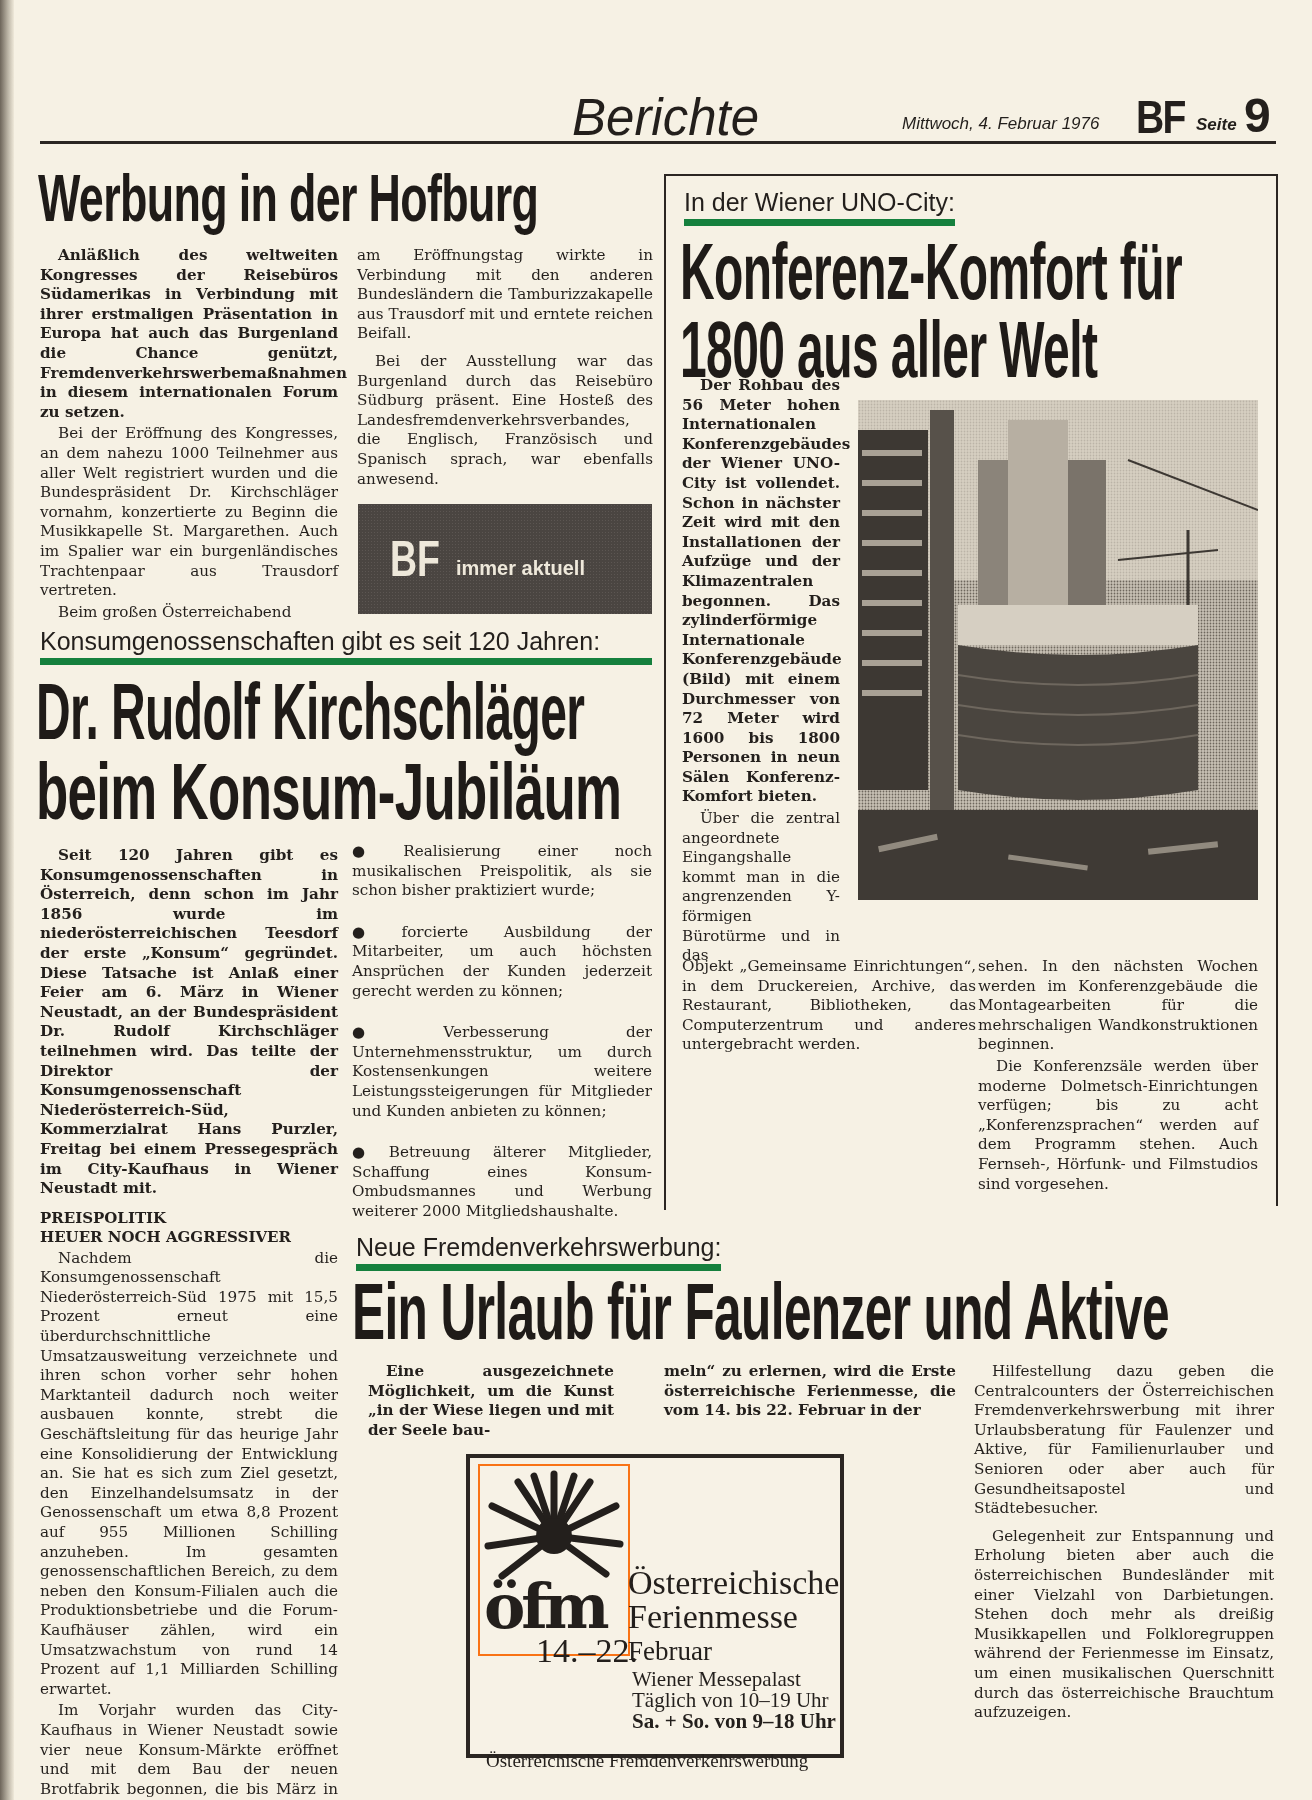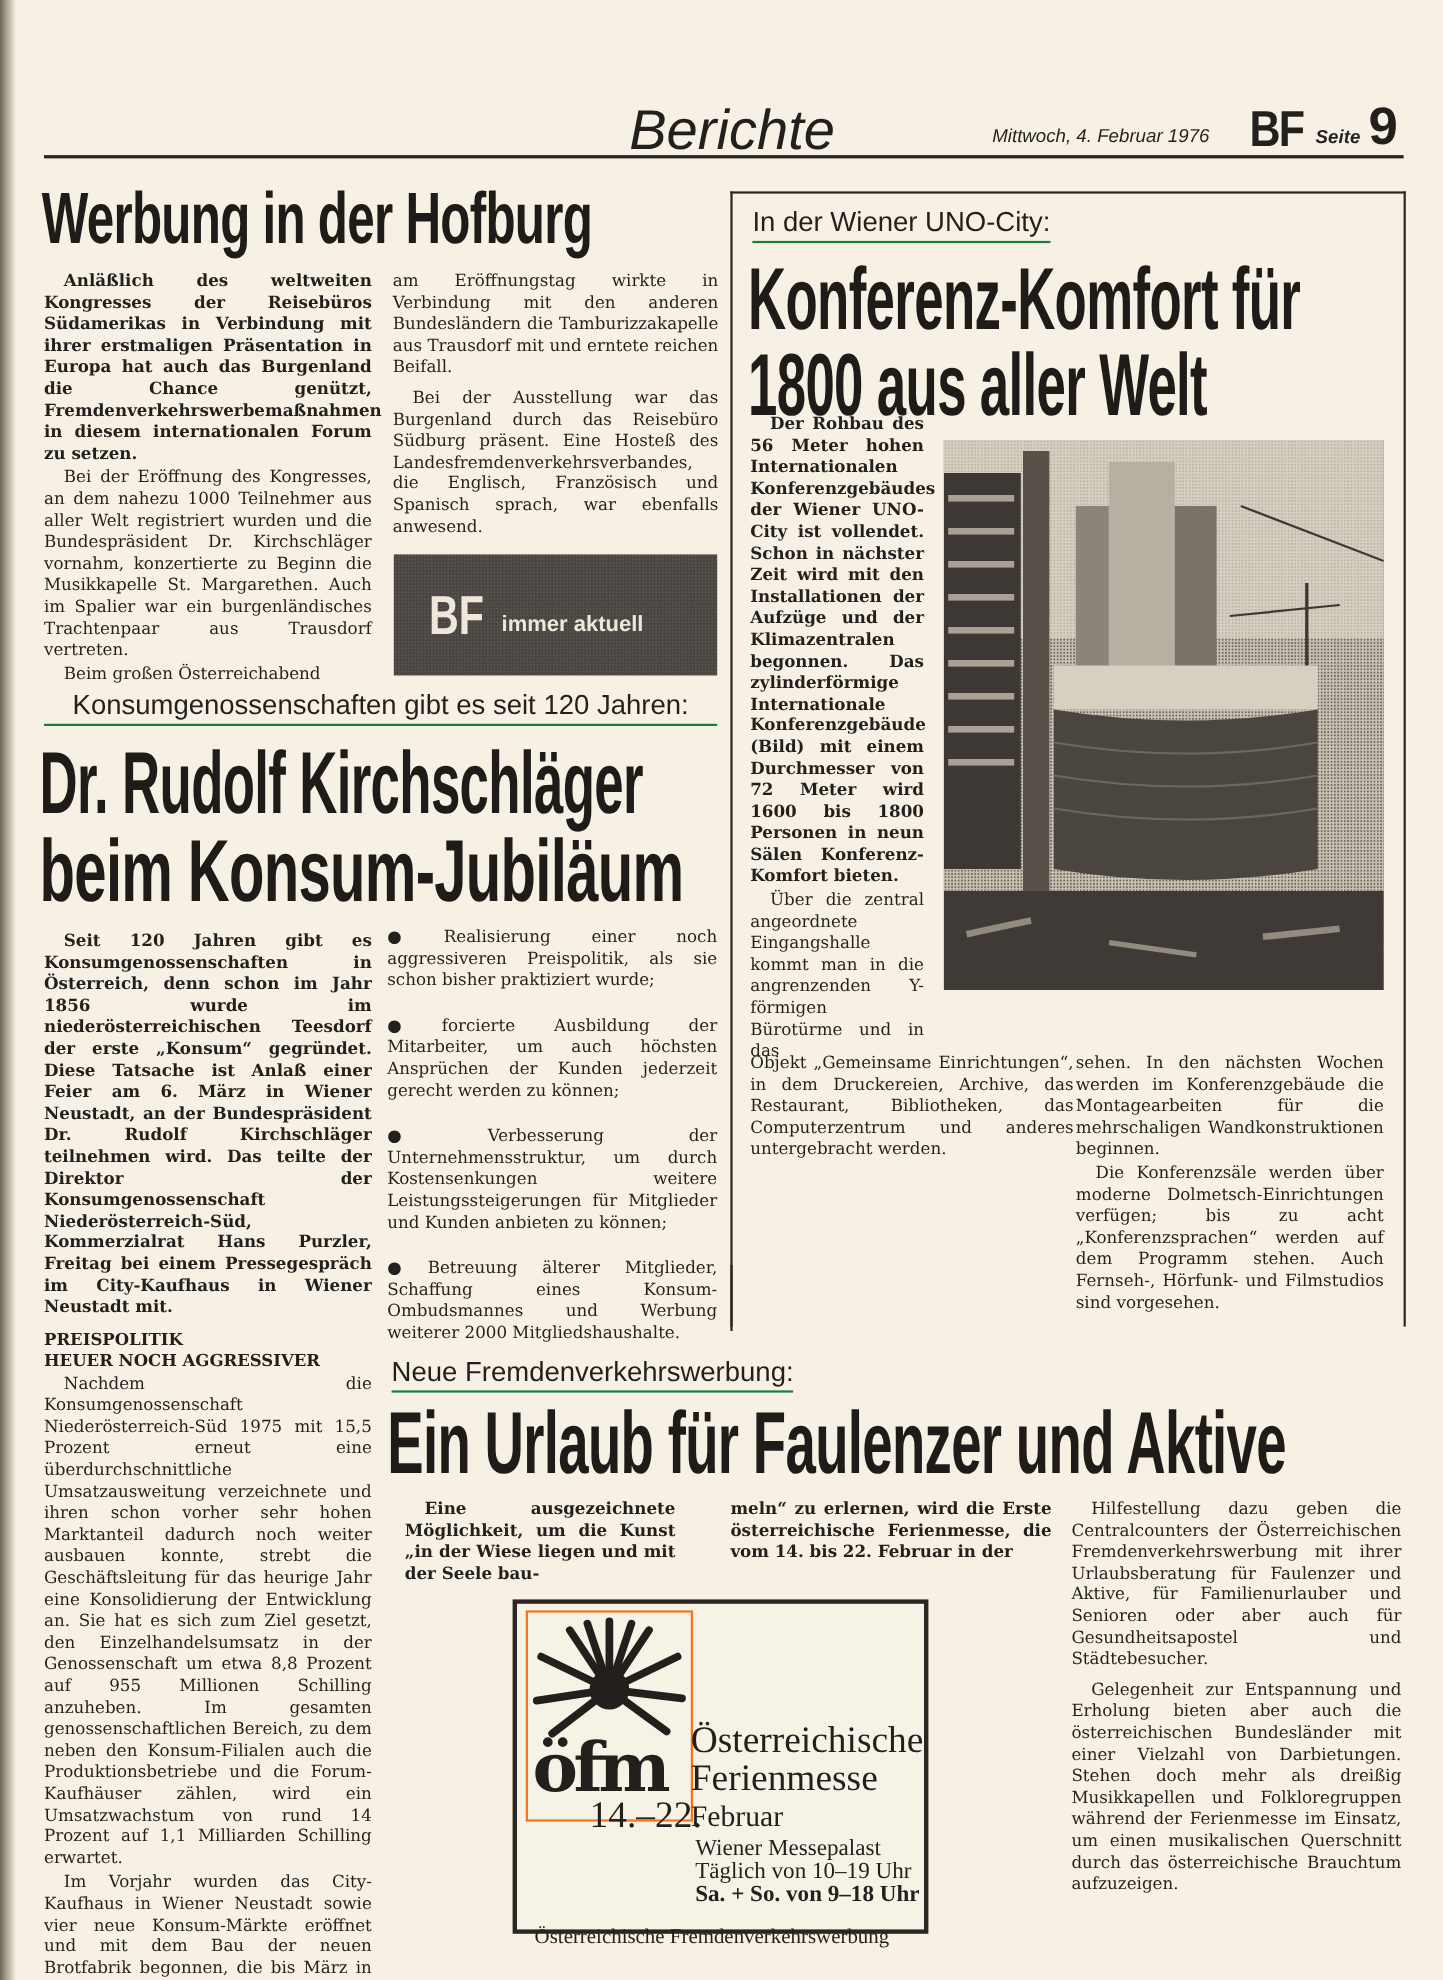--- a/index.html
+++ b/index.html
@@ -12,22 +12,22 @@
                  font-size:51px; }
   .hdr-date { left:902px; top:114px; font-family:"Liberation Sans", sans-serif; font-style:italic; font-size:17px; }
   .hdr-logo { left:1136px; top:90px; font-family:"Liberation Sans", sans-serif; font-weight:bold;
               font-size:46px; letter-spacing:-2px; transform:scaleX(0.85); transform-origin:left; }
   .hdr-seite { left:1196px; top:115px; font-family:"Liberation Sans", sans-serif; font-style:italic; font-weight:bold; font-size:17px; }
   .hdr-page { left:1244px; top:88px; font-family:"Liberation Sans", sans-serif; font-weight:bold; font-size:48px; }
   .hdr-rule { left:40px; top:141px; width:1236px; height:3px; background:#2b2622; }
 
   .headline { font-family:"Liberation Sans", sans-serif; font-weight:bold; color:#1f1b18;
               transform-origin:left top; white-space:nowrap; letter-spacing:-1px; }
-  .kicker { font-family:"Liberation Sans", sans-serif; font-size:25px; border-bottom:2px solid #15803d;
-            padding-bottom:2px; white-space:nowrap;text-align:center; }
+  .kicker { font-family:"Liberation Sans", sans-serif; font-size:25px; border-bottom:7px solid #15803d;
+            padding-bottom:2px; white-space:nowrap; }
 
   .col { font-size:15.2px; line-height:19.6px; text-align:justify; hyphens:manual; }
   .col p { margin:0; text-indent:18px; }
   .col p + p { margin-top:2px; }
   .bold { font-weight:bold; }
   .noindent { text-indent:0 !important; }
   .sub { font-weight:bold; text-transform:uppercase; font-size:15px; line-height:19px; margin:10px 0 2px 0; }
 
   .bf-box { left:358px; top:504px; width:294px; height:110px; background:#4a4541;
             background-image: radial-gradient(#5c5652 1px, transparent 1px); background-size:3px 3px;
@@ -87,21 +87,21 @@
   <p class="bold">Seit 120 Jahren gibt es Konsumgenossenschaften in Österreich, denn schon im Jahr 1856 wurde im niederösterreichischen Teesdorf der erste „Konsum“ gegründet. Diese Tatsache ist Anlaß einer Feier am 6. März in Wiener Neustadt, an der Bundespräsident Dr. Rudolf Kirchschläger teilnehmen wird. Das teilte der Direktor der Konsumgenossenschaft Niederösterreich-Süd, Kommerzialrat Hans Purzler, Freitag bei einem Pressegespräch im City-Kaufhaus in Wiener Neustadt mit.</p>
   <div class="sub">
     <div>PREISPOLITIK</div>
     <div>HEUER NOCH AGGRESSIVER</div>
   </div>
   <p>Nachdem die Konsumgenossenschaft Niederösterreich-Süd 1975 mit 15,5 Prozent erneut eine überdurchschnittliche Umsatzausweitung verzeichnete und ihren schon vorher sehr hohen Marktanteil dadurch noch weiter ausbauen konnte, strebt die Geschäftsleitung für das heurige Jahr eine Konsolidierung der Entwicklung an. Sie hat es sich zum Ziel gesetzt, den Einzelhandelsumsatz in der Genossenschaft um etwa 8,8 Prozent auf 955 Millionen Schilling anzuheben. Im gesamten genossenschaftlichen Bereich, zu dem neben den Konsum-Filialen auch die Produktionsbetriebe und die Forum-Kaufhäuser zählen, wird ein Umsatzwachstum von rund 14 Prozent auf 1,1 Milliarden Schilling erwartet.</p>
   <p>Im Vorjahr wurden das City-Kaufhaus in Wiener Neustadt sowie vier neue Konsum-Märkte eröffnet und mit dem Bau der neuen Brotfabrik begonnen, die bis März in Betrieb gehen wird.</p>
 
 </div>
 <div class="abs col bullets" style="left:352px;top:842px;width:300px;">
-  <p class="bullet">Realisierung einer noch aggressiveren Preispolitik, als sie schon bisher praktiziert wurde;</p>
+  <p class="bullet">Realisierung einer noch musikalischen Preispolitik, als sie schon bisher praktiziert wurde;</p>
   <p class="bullet">forcierte Ausbildung der Mitarbeiter, um auch höchsten Ansprüchen der Kunden jederzeit gerecht werden zu können;</p>
   <p class="bullet">Verbesserung der Unternehmensstruktur, um durch Kostensenkungen weitere Leistungssteigerungen für Mitglieder und Kunden anbieten zu können;</p>
   <p class="bullet">Betreuung älterer Mitglieder, Schaffung eines Konsum-Ombudsmannes und Werbung weiterer 2000 Mitgliedshaushalte.</p>
 </div>
 <div class="abs vrule" style="left:664px;top:1150px;height:60px;"></div>
 
 <div class="abs box-uno"></div>
 <div class="abs kicker" style="left:684px;top:188px;">In der Wiener UNO-City:</div>
 <div class="abs headline" style="left:680px;top:232px;font-size:80px;line-height:80px;transform:scaleX(0.6);">Konferenz-Komfort für</div>
 <div class="abs headline" style="left:680px;top:310px;font-size:80px;line-height:80px;transform:scaleX(0.6);">1800 aus aller Welt</div>

